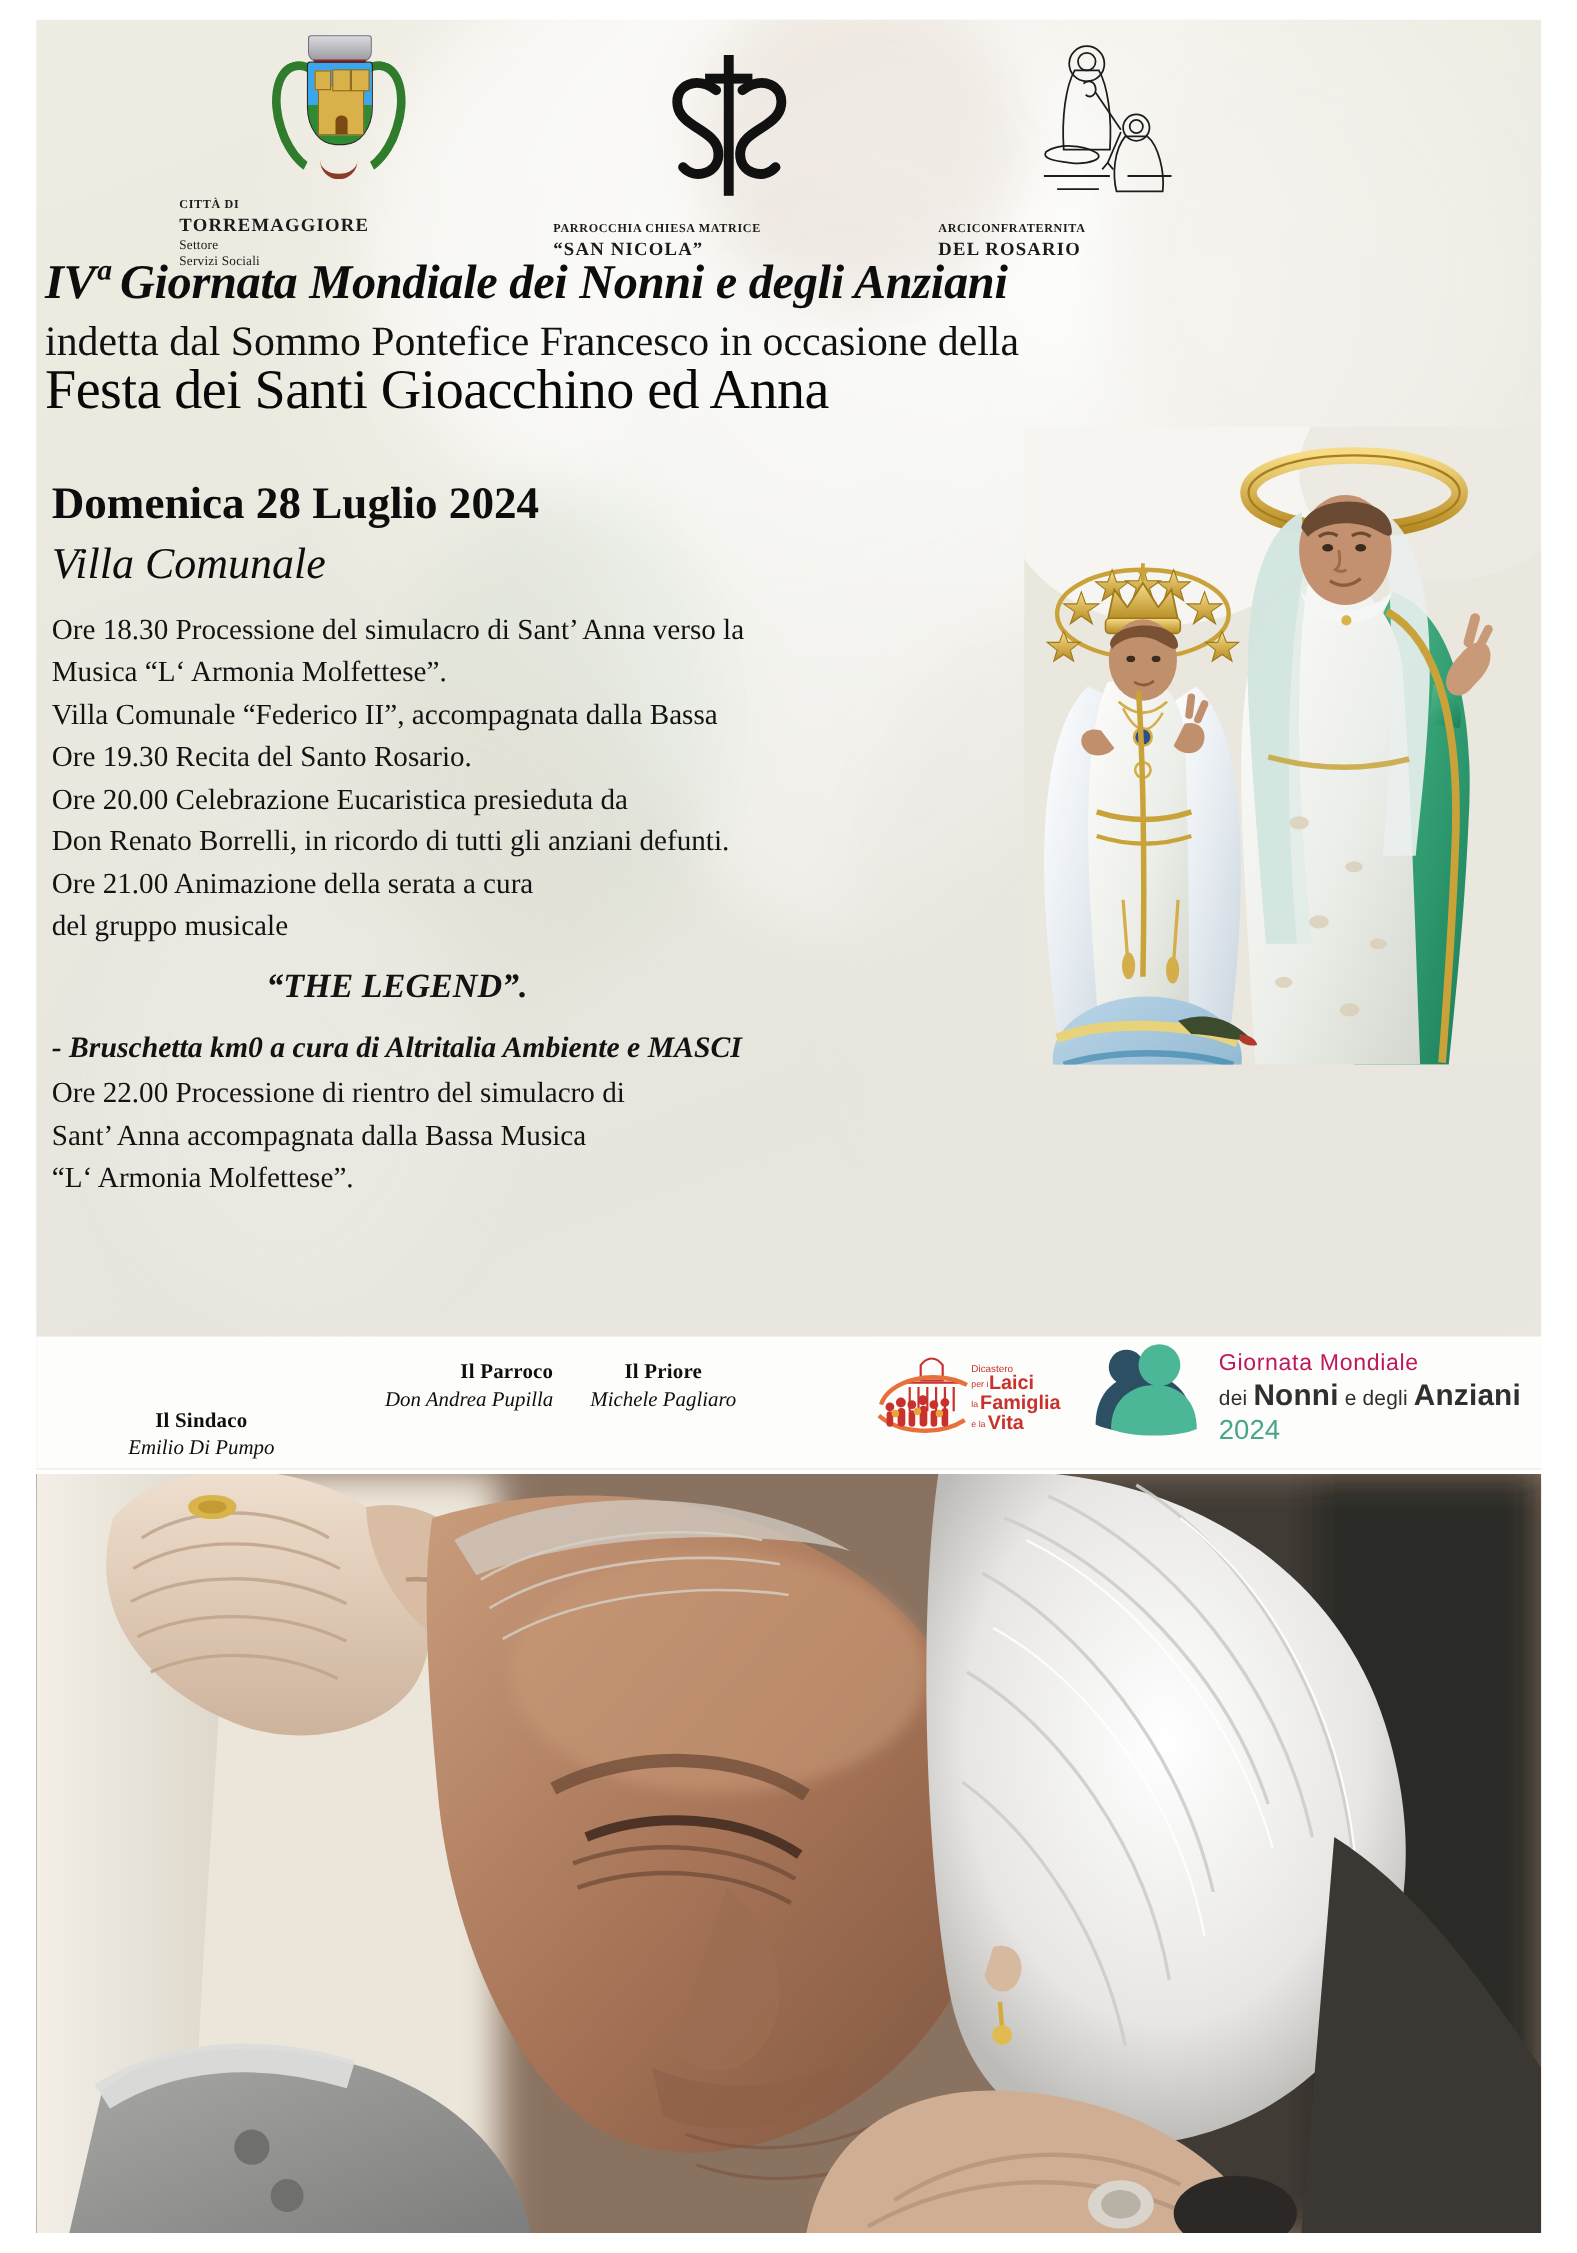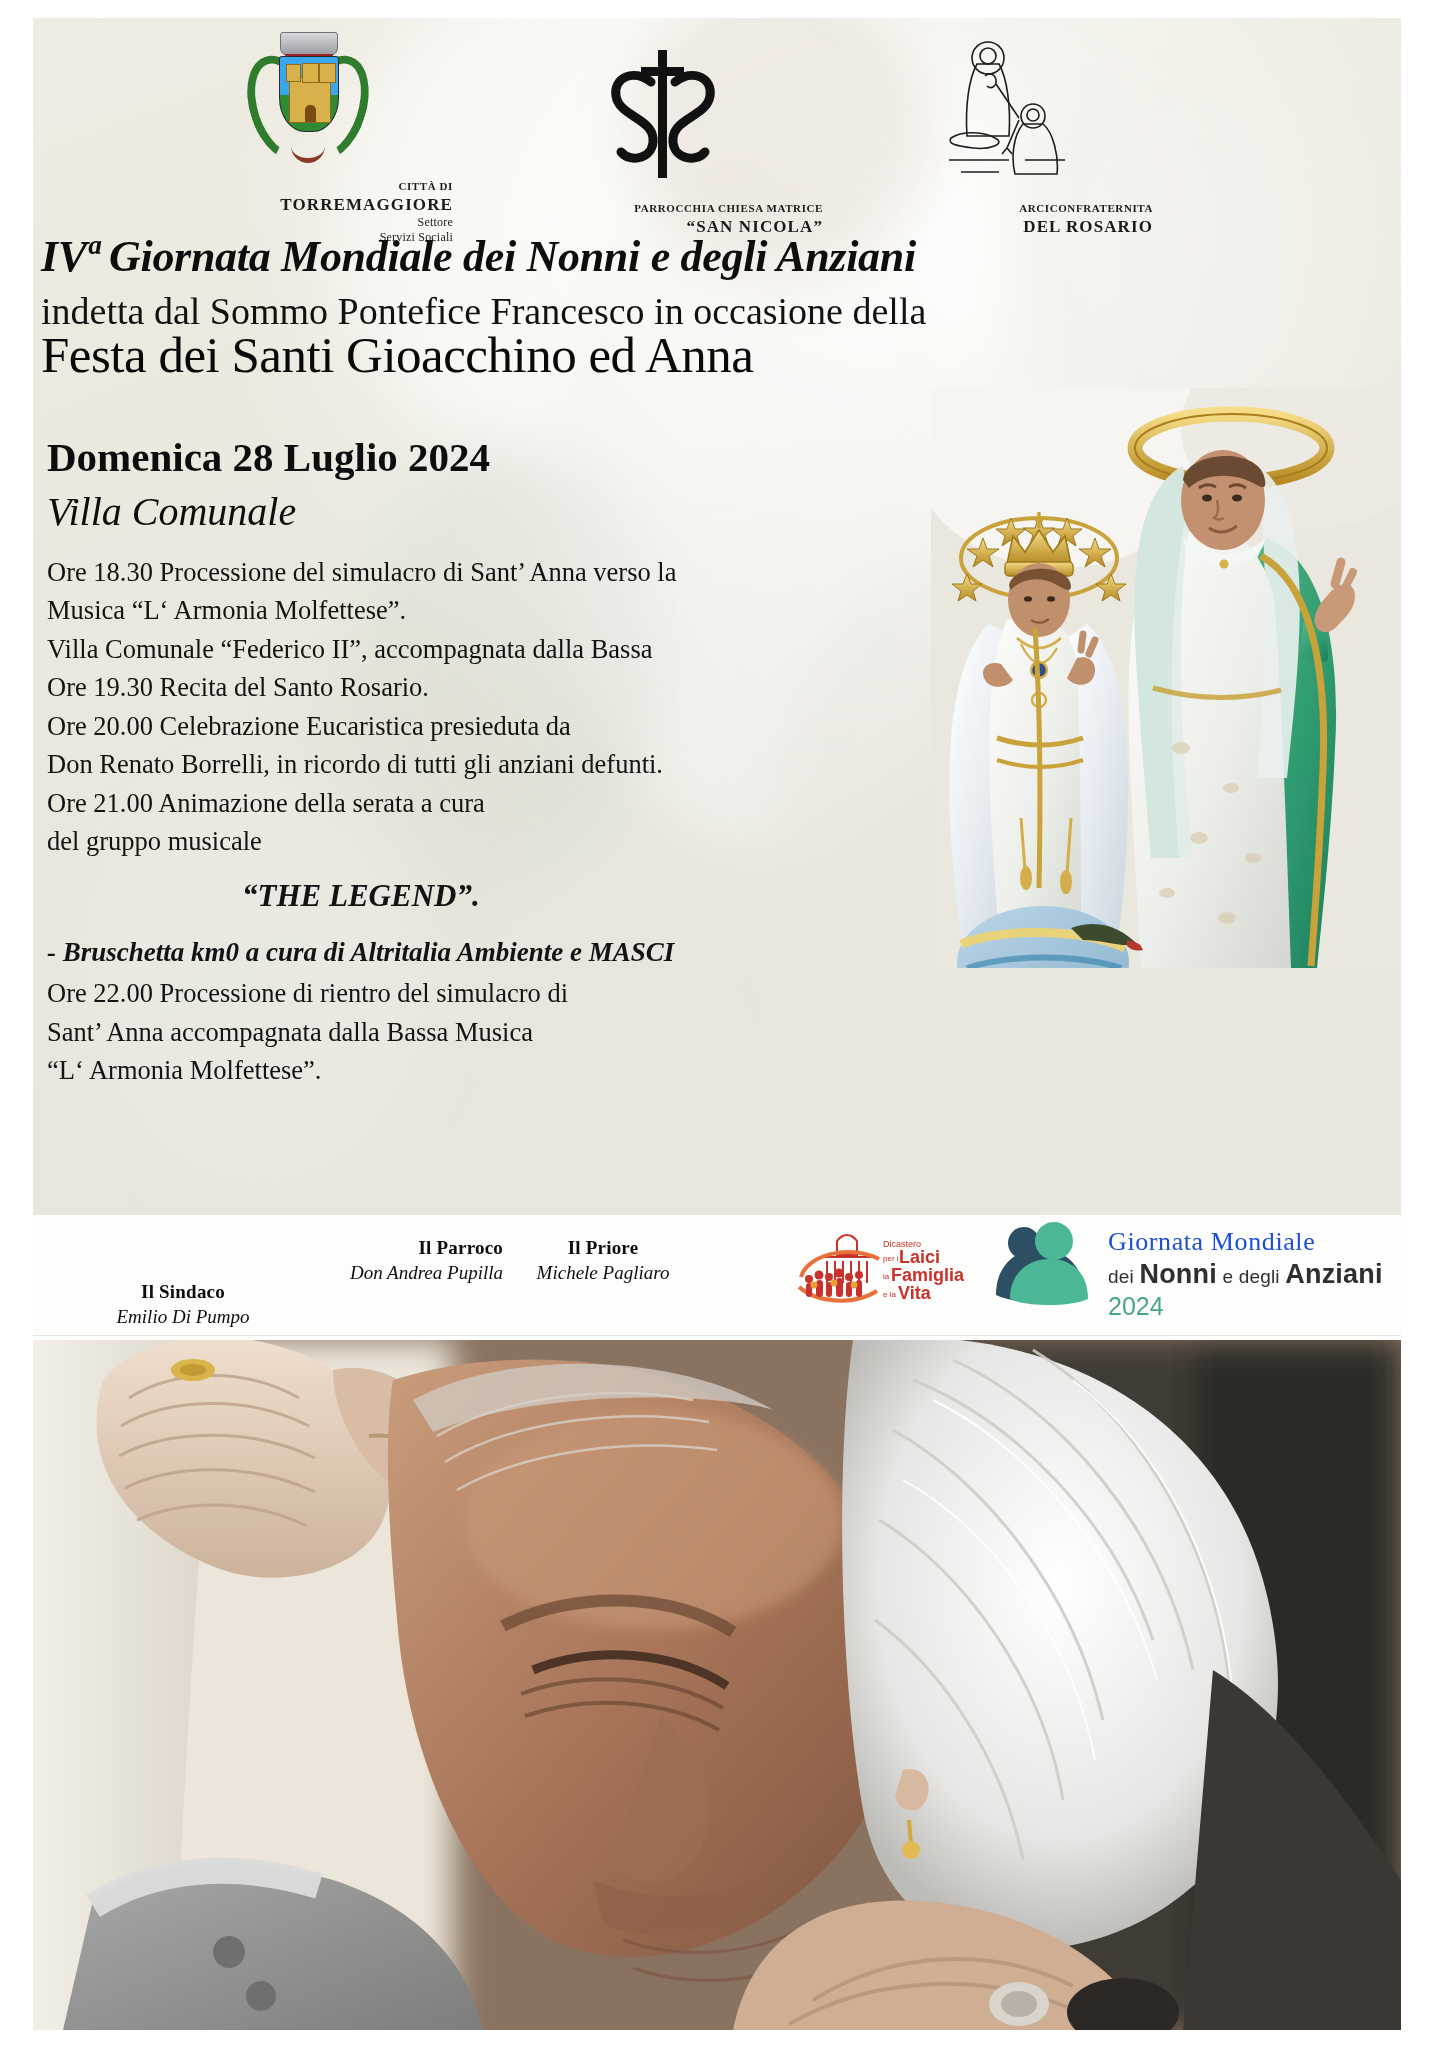--- a/index.html
+++ b/index.html
@@ -47,21 +47,21 @@
   
   .logos {
     position: absolute;
     left: 0;
     top: 0;
     width: 1368px;
     height: 230px;
   }
   .logo-block {
     position: absolute;
-    text-align: right;
+    text-align: left;
   }
   .logo-caption {
     font-family: "Liberation Serif", serif;
     color: #1b1b1b;
     letter-spacing: 0.6px;
     line-height: 1.25;
   }
   .cap-sm { font-size: 11px; font-weight: bold; }
   .cap-md { font-size: 17px; font-weight: bold; letter-spacing: 1.1px; }
   .cap-xs { font-size: 12px; font-weight: normal; letter-spacing: 0.2px;}
@@ -170,21 +170,21 @@
   }
   .sign {
     position: absolute; text-align: center; color: #0e0e0e;
   }
   .sign .role { font-size: 19px; font-weight: bold; letter-spacing: 0.2px;}
   .sign .name { font-size: 19px; font-style: italic; margin-top: 3px; }
 
   .dicastero { position: absolute; left: 760px; top: 10px; width: 180px; height: 78px; }
   .wdgp-logo { position: absolute; left: 955px; top: 6px; width: 110px; height: 86px; }
   .wdgp-text { position: absolute; left: 1075px; top: 12px; color: #4a4a4a; }
-  .wdgp-l1 { font-family: Liberation Serif, serif; font-size: 26px; color: #1d4ed8; letter-spacing: 0.6px;}
+  .wdgp-l1 { font-family: Liberation Sans, sans-serif; font-size: 21px; color: #be185d; letter-spacing: 0.6px;}
   .wdgp-l2 { font-family: "Liberation Sans", sans-serif; font-size: 19px; color: #2f2f2f; letter-spacing: 0.2px; margin-top: 2px;}
   .wdgp-l2 b { font-size: 27px; font-weight: bold; }
   .wdgp-l3 { font-family: "Liberation Sans", sans-serif; font-size: 25px; color: #49a58a; margin-top: 2px;}
 
   
   .bottom-photo {
     position: absolute; left: 33px; top: 1340px; width: 1368px; height: 690px;
     overflow: hidden;
     background: #6d5a4d;
   }

